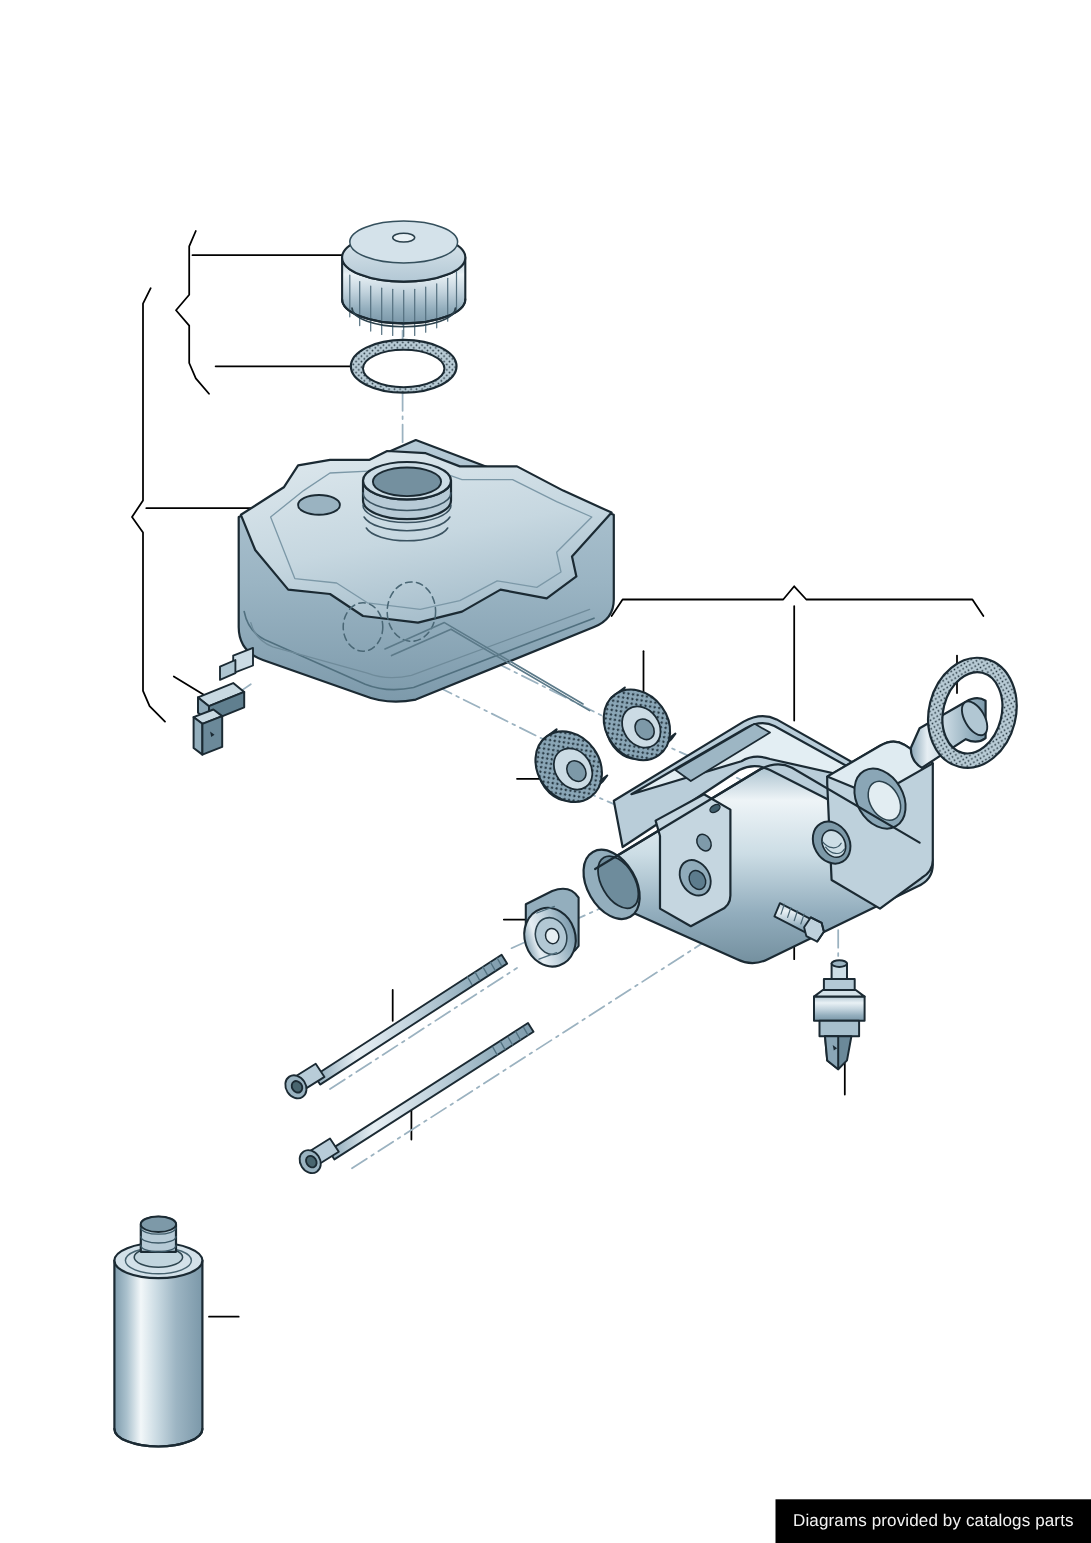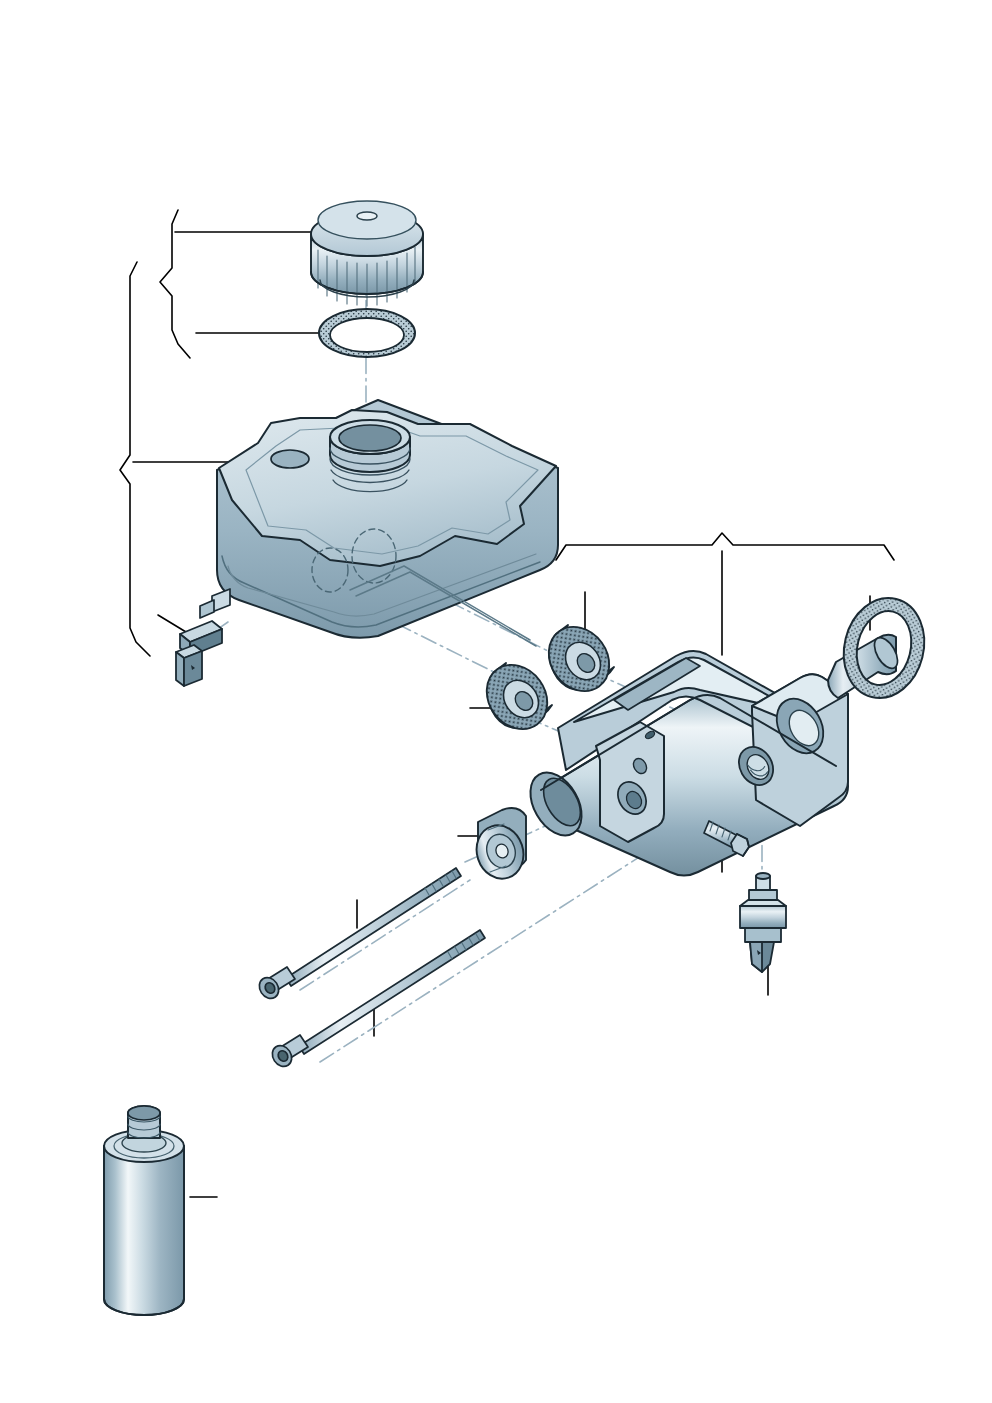--- a/index.html
+++ b/index.html
@@ -362,14 +362,17 @@
       </g>
       <ellipse cx="144" cy="1113" rx="16" ry="7" fill="#7d99a8" stroke="#1b2a33" stroke-width="1.7"></ellipse>
       <path d="M104,1299 a40,16 0 0 0 80,0" fill="none" stroke="#1b2a33" stroke-width="2"></path>
     </g>
 
   </g>
 
   <g x="722" y="546">1</g>
 </svg>
 
-
+<div class="watermark-band">
+  <span>Diagrams provided by catalogs parts</span>
 </div>
 
+</div>
+
 </body></html>

